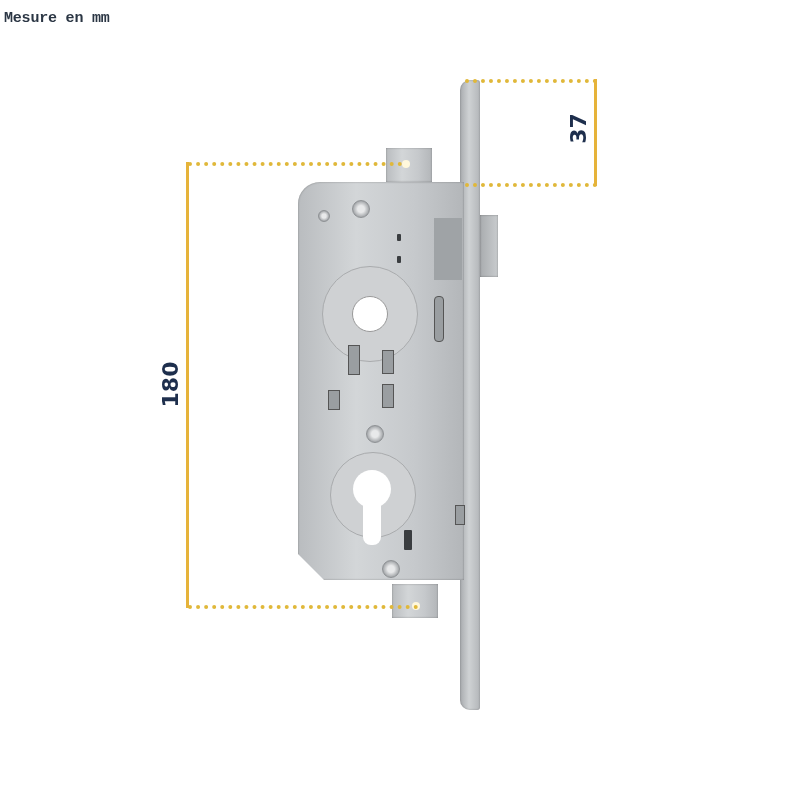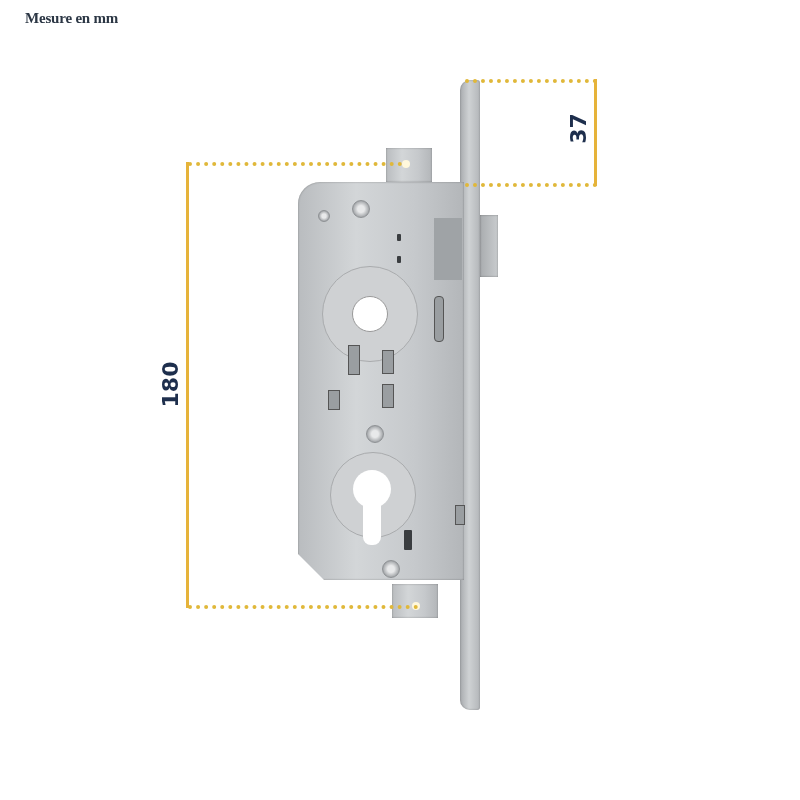--- a/index.html
+++ b/index.html
@@ -1,17 +1,17 @@
 <!DOCTYPE html>
 <html><head>
 <meta charset="utf-8">
 <style>
   html, body { margin: 0; padding: 0; background: #ffffff; }
   body { width: 800px; height: 800px; position: relative; overflow: hidden; font-family: "Liberation Sans", sans-serif; }
-  .caption { position: absolute; left: 25px; top: 10px; font-size: 15px; font-weight: 600; color: #2b3644; font-family: Liberation Serif, serif; letter-spacing: -0.2px; }
+  .caption { position: absolute; left: 4px; top: 10px; font-size: 15px; font-weight: 600; color: #2b3644; font-family: Liberation Mono, monospace; letter-spacing: -0.2px; }
   .dot-h { position: absolute; height: 0; border-top: 4px dotted #e0b83a; }
   .solid-v { position: absolute; width: 3px; background: #e6b33a; }
   .dim-label { position: absolute; font-family: "DejaVu Sans", sans-serif; font-weight: 700; color: #1e2f4d; font-size: 22px; transform: rotate(-90deg); transform-origin: center center; white-space: nowrap; }
   .metal { background: linear-gradient(90deg, #b9bcbf 0%, #d3d6d8 35%, #c6c9cc 70%, #b3b6b9 100%); }
   .faceplate { position: absolute; left: 460px; top: 80px; width: 20px; height: 630px; background: linear-gradient(90deg,#a8abae,#cfd2d4 45%,#b3b6b9); border-radius: 10px 3px 3px 10px; box-shadow: inset 0 0 2px rgba(0,0,0,0.3); }
   .body { position: absolute; left: 298px; top: 182px; width: 166px; height: 398px; border-radius: 22px 0 0 0; box-shadow: inset 0 0 2px rgba(0,0,0,0.35); }
   .body::after { content:""; position:absolute; left:0; bottom:0; width:26px; height:26px; background:#fff; clip-path: polygon(0 0, 0 100%, 100% 100%); }
   .tab { position: absolute; width: 46px; height: 34px; box-shadow: inset 0 0 2px rgba(0,0,0,0.35); }
   .tab-hole { position: absolute; width: 8px; height: 8px; border-radius: 50%; background: #fff8dc; }
   .bolt { position: absolute; left: 480px; top: 215px; width: 18px; height: 62px; background: linear-gradient(90deg,#a9acaf,#c9ccce); box-shadow: inset 0 0 2px rgba(0,0,0,0.4); }

